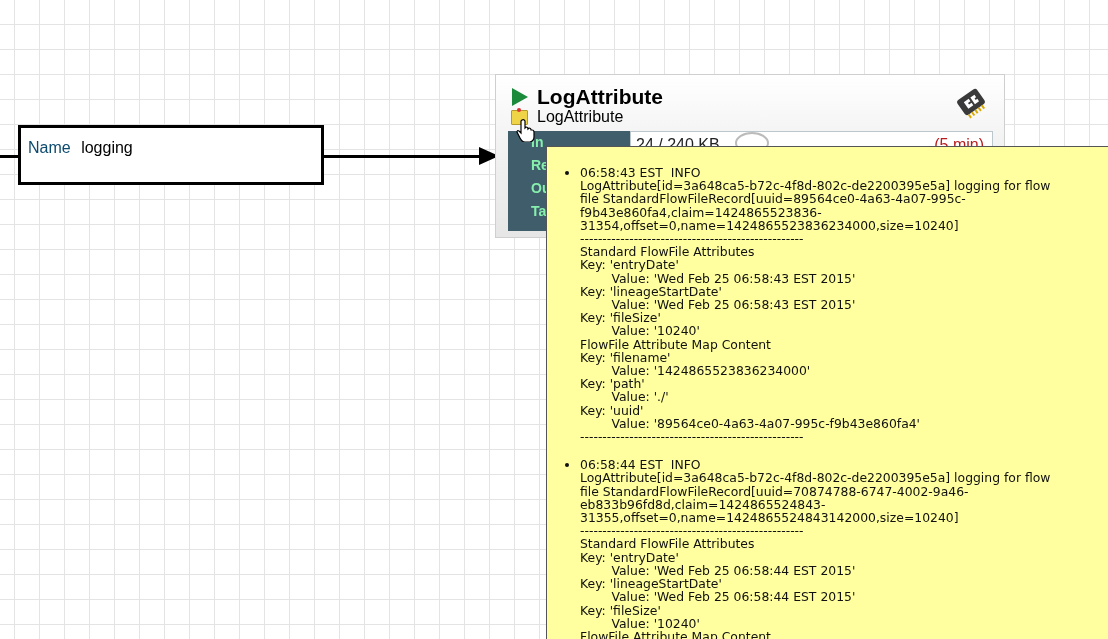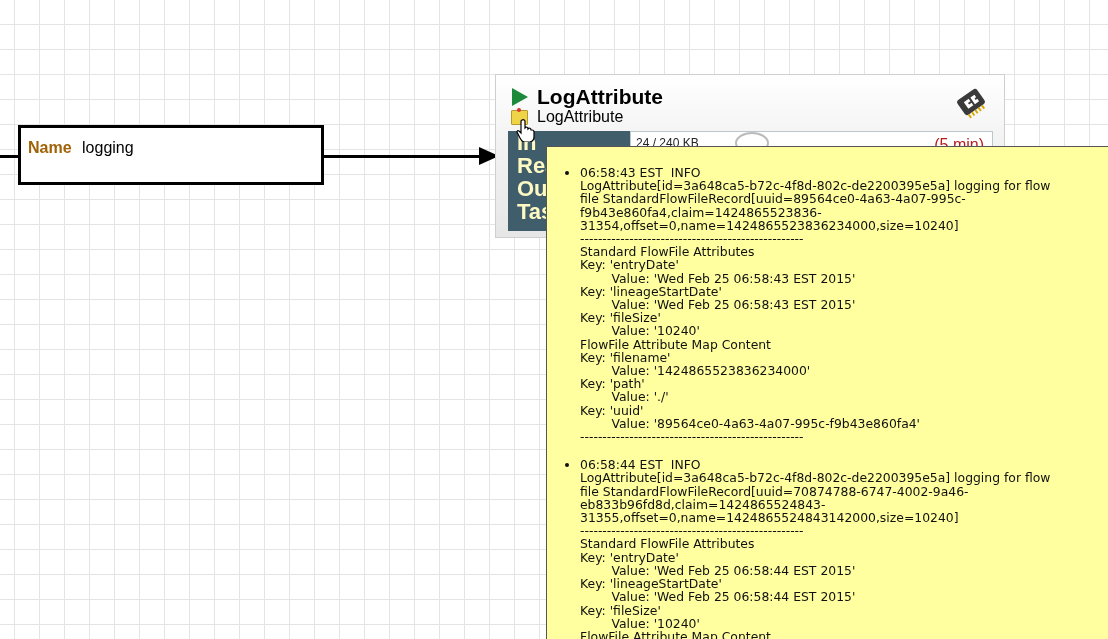--- a/index.html
+++ b/index.html
@@ -13,21 +13,21 @@
     background-position:14px -1px;
     font-family:"Liberation Sans", sans-serif;
   }
   .conn-line { position:absolute; background:#000; }
   .conn-label {
     position:absolute; left:18px; top:125px; width:306px; height:60px;
     border:3px solid #000; background:#fff; box-sizing:border-box;
     padding:8px 0 0 7px;
   }
   .conn-row { font-size:16px; line-height:24px; color:#000; white-space:nowrap; }
-  .conn-key { color:#a16207; font-weight:bold; margin-right:6px;margin-top:8px; }
+  .conn-key { color:#0c4a6e; font-weight:normal; margin-right:6px;margin-top:8px; }
   .arrowhead {
     position:absolute; left:479px; top:147px; width:0; height:0;
     border-top:9px solid transparent; border-bottom:9px solid transparent;
     border-left:20px solid #000;
   }
   .processor {
     position:absolute; left:495px; top:74px; width:510px; height:164px;
     background:linear-gradient(to bottom,#ffffff 0%,#f3f3f3 40%,#e6e6e6 100%);
     border:1px solid #cfcfcf; box-sizing:border-box;
   }
@@ -47,27 +47,27 @@
   }
   .proc-type { position:absolute; left:41px; top:33px; font-size:16px; color:#000; }
   .proc-badge {
     position:absolute; left:458px; top:10px; width:34px; height:34px;
   }
   .stats-left {
     position:absolute; left:12px; top:56px; width:122px; height:100px;
     background:#3f5d6b;
   }
   .stats-left .stat-lbl {
-    color:#fef9c3; font-weight:bold; font-size:22px; line-height:23px; padding-left:9px; white-space:nowrap;
+    color:#86efac; font-weight:bold; font-size:14px; line-height:23px; padding-left:23px; white-space:nowrap;
   }
   .stats-right {
     position:absolute; left:134px; top:56px; width:363px; height:100px;
     background:#fff; border:1px solid #bcc7cc; box-sizing:border-box;
   }
-  .stat-val { position:absolute; left:5px; top:4px; font-size:12px; color:#222; }
+  .stat-val { position:absolute; left:5px; top:4px; font-size:16px; color:#222; }
   .stat-time { position:absolute; right:8px; top:4px; font-size:16px; color:#b91c1c; }
   .stat-circle {
     position:absolute; left:104px; top:0px; width:34px; height:22px;
     border:2px solid #bbb; border-radius:50%; box-sizing:border-box;
   }
   .cursor-hand { position:absolute; left:516px; top:118px; width:20px; height:24px; }
   .tooltip {
     position:absolute; left:546px; top:146px; width:600px; height:520px;
     background:#ffff9f; border-top:1px solid #555; border-left:1px solid #555;
     box-sizing:border-box; overflow:hidden;

